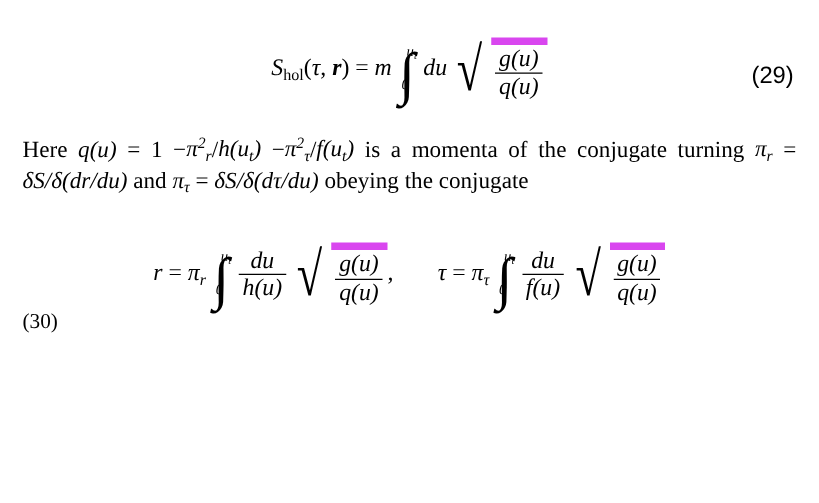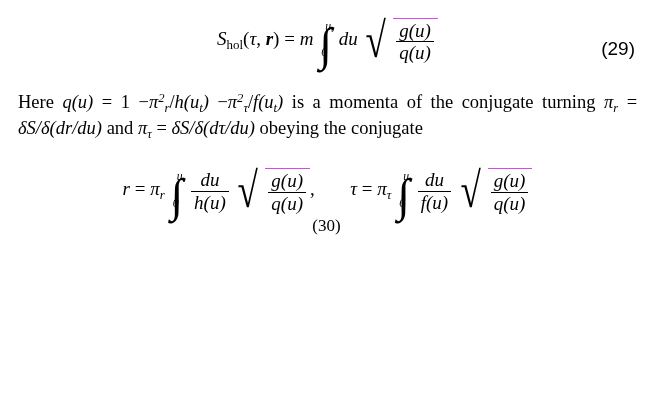--- a/index.html
+++ b/index.html
@@ -90,21 +90,21 @@
     vertical-align: middle;
     font-size: 2.6em;
     line-height: 0.55;
     font-style: normal;
     transform: scaleX(0.75);
     margin-right: -1px;
   }
   .sqrt > .radicand {
     display: inline-block;
     vertical-align: middle;
-    border-top: 1px solid #d946ef;
+    border-top: 6px solid #d946ef;
     padding: 1px 3px 0 2px;
   }
 
   
   .eq-block {
     position: relative;
     text-align: center;
     font-size: 19px;
   }
   .eq-num {
@@ -118,29 +118,29 @@
 
   
   .para {
     font-size: 18.5px;
     line-height: 1.33;
     text-align: justify;
     text-justify: inter-word;
   }
 
   
-  #eq29 { margin-top: 18px; }
+  #eq29 { margin-top: 30px; }
   #eq29 .eq-num { top: 20px; }
 
   #para1 { margin-top: 26px; }
 
-  #eq30 { margin-top: 26px; }
+  #eq30 { margin-top: 36px; }
   #eq30-num {
     display: block;
-    text-align: center;
+    text-align: left;
     font-size: 17px;
     font-style: normal;
     margin-top: 2px;
     padding-right: 2px;
   }
   #para2 { margin-top: 4px; }
 
   .gap-wide { display: inline-block; width: 26px; }
 </style>
 </head>

